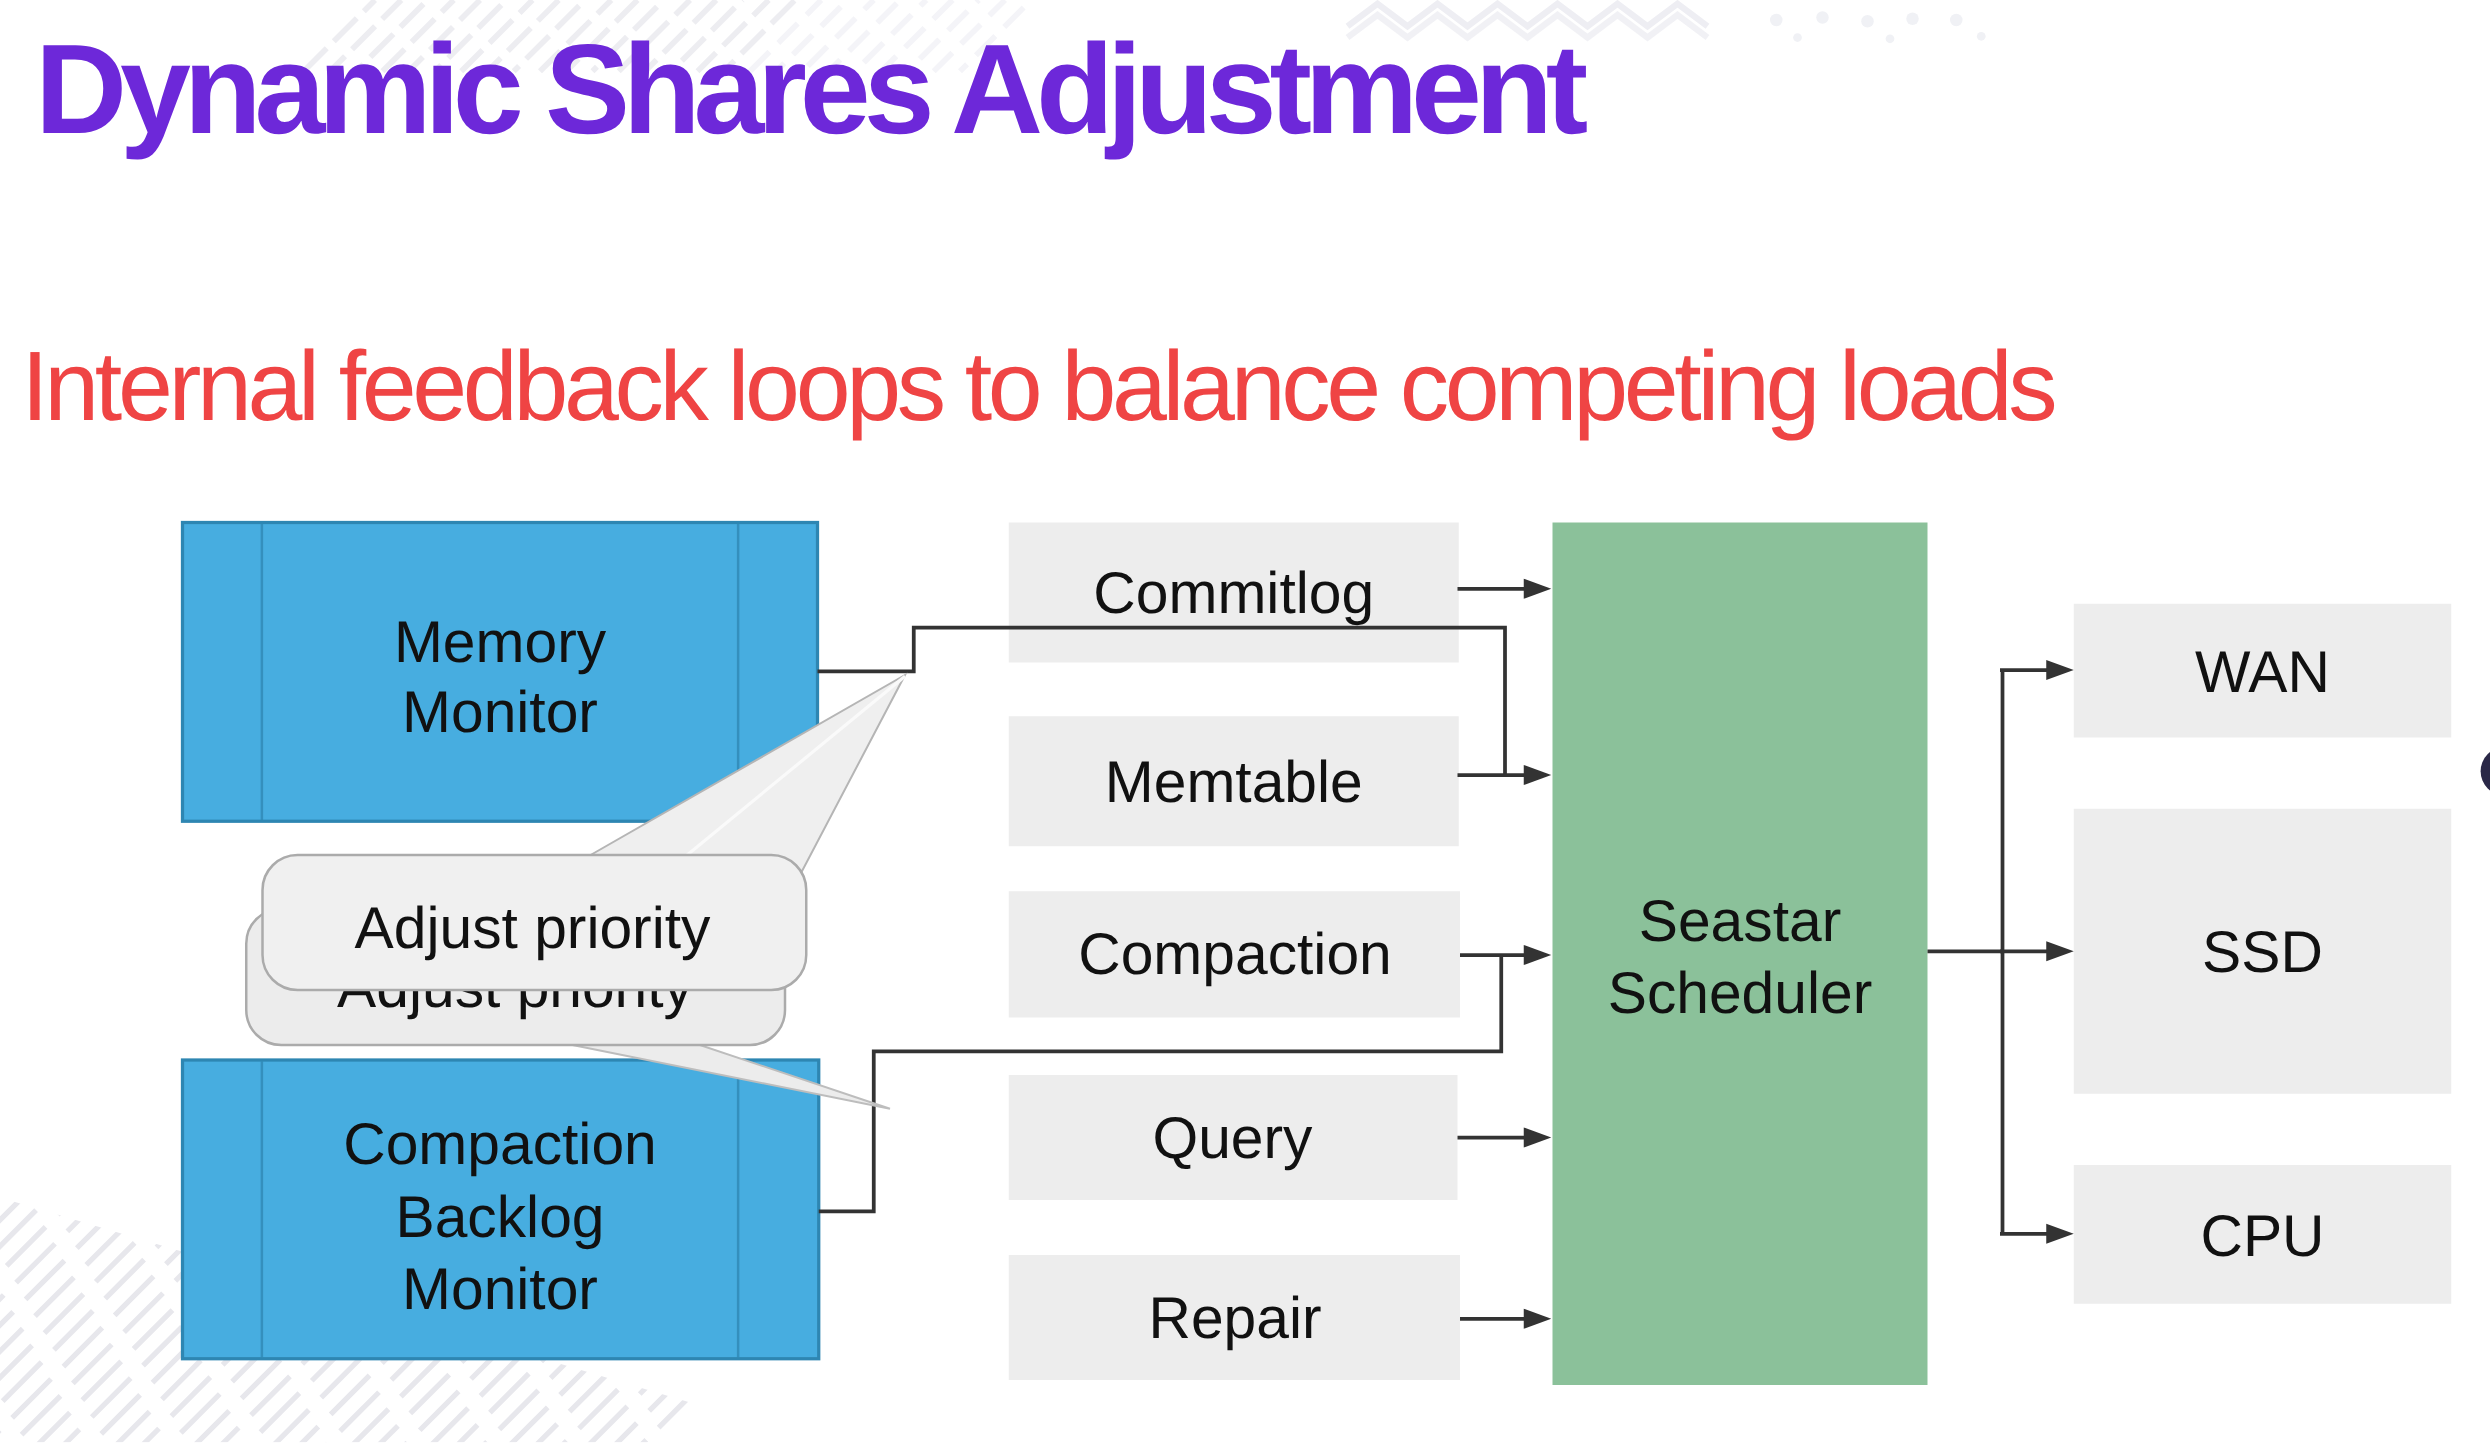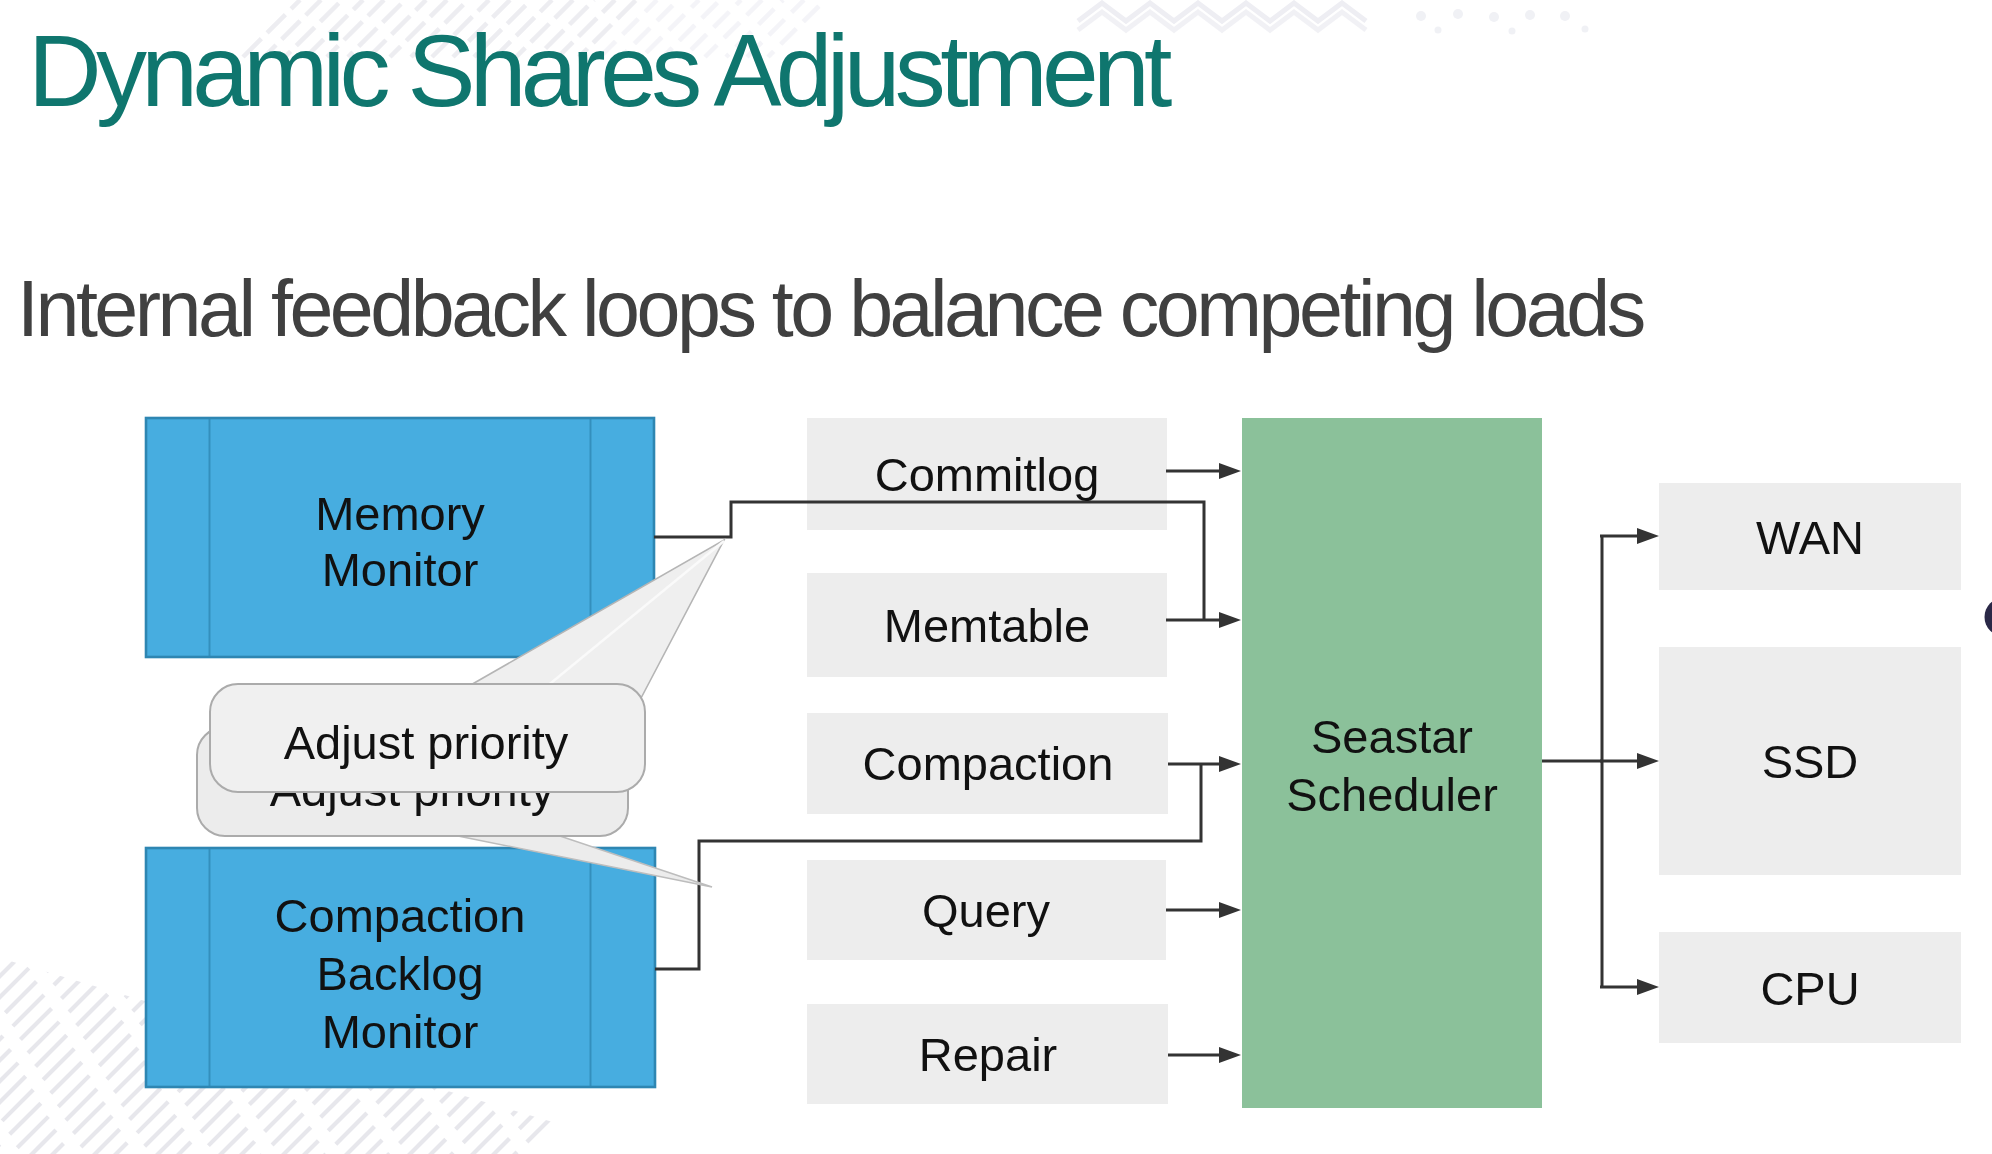--- a/index.html
+++ b/index.html
@@ -1,17 +1,17 @@
 <!DOCTYPE html>
 <html><head><meta charset="utf-8">
 <style>
 html,body{margin:0;padding:0;background:#ffffff;width:1992px;height:1154px;overflow:hidden}
 body{font-family:"Liberation Sans",sans-serif;position:relative}
-#title{position:absolute;left:28px;top:14.5px;font-size:102px;font-weight:normal;color:#0f766e;letter-spacing:-5.7px;white-space:nowrap;line-height:1.1}
-#sub{position:absolute;left:17px;top:266px;font-size:79px;color:#404040;letter-spacing:-3.5px;white-space:nowrap;line-height:1.1}
+#title{position:absolute;left:28px;top:14.5px;font-size:102px;font-weight:bold;color:#6d28d9;letter-spacing:-5.7px;white-space:nowrap;line-height:1.1}
+#sub{position:absolute;left:17px;top:266px;font-size:79px;color:#ef4444;letter-spacing:-3.5px;white-space:nowrap;line-height:1.1}
 svg{position:absolute;left:0;top:0}
 .ln{stroke:#333333;stroke-width:3;fill:none}
 .t47{font-size:47px;fill:#111111;text-anchor:middle;font-family:"Liberation Sans",sans-serif}
 </style></head>
 <body>
 <svg width="1992" height="1154" viewBox="0 0 1992 1154">
 <defs>
       <clipPath id="clipBL">
         <polygon points="0,958 660,1154 0,1154"></polygon>
       </clipPath>

